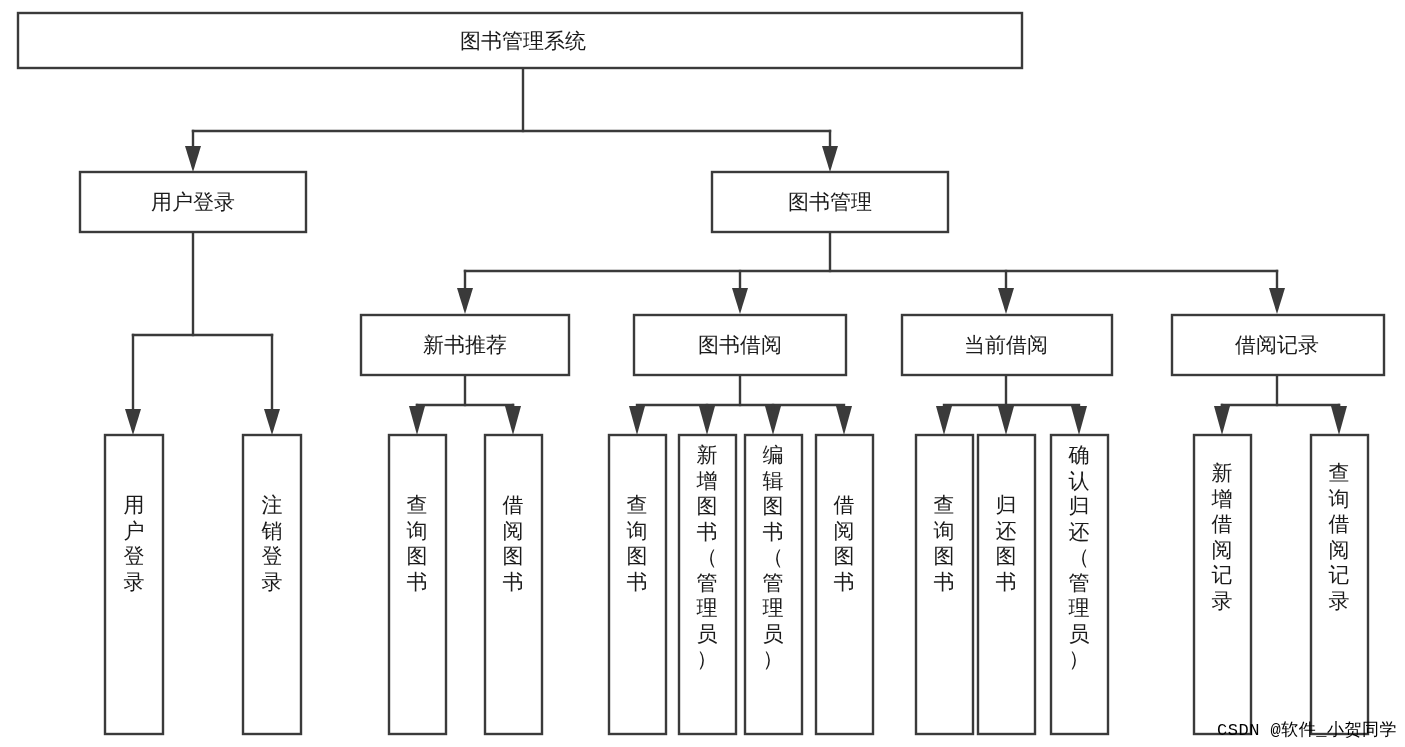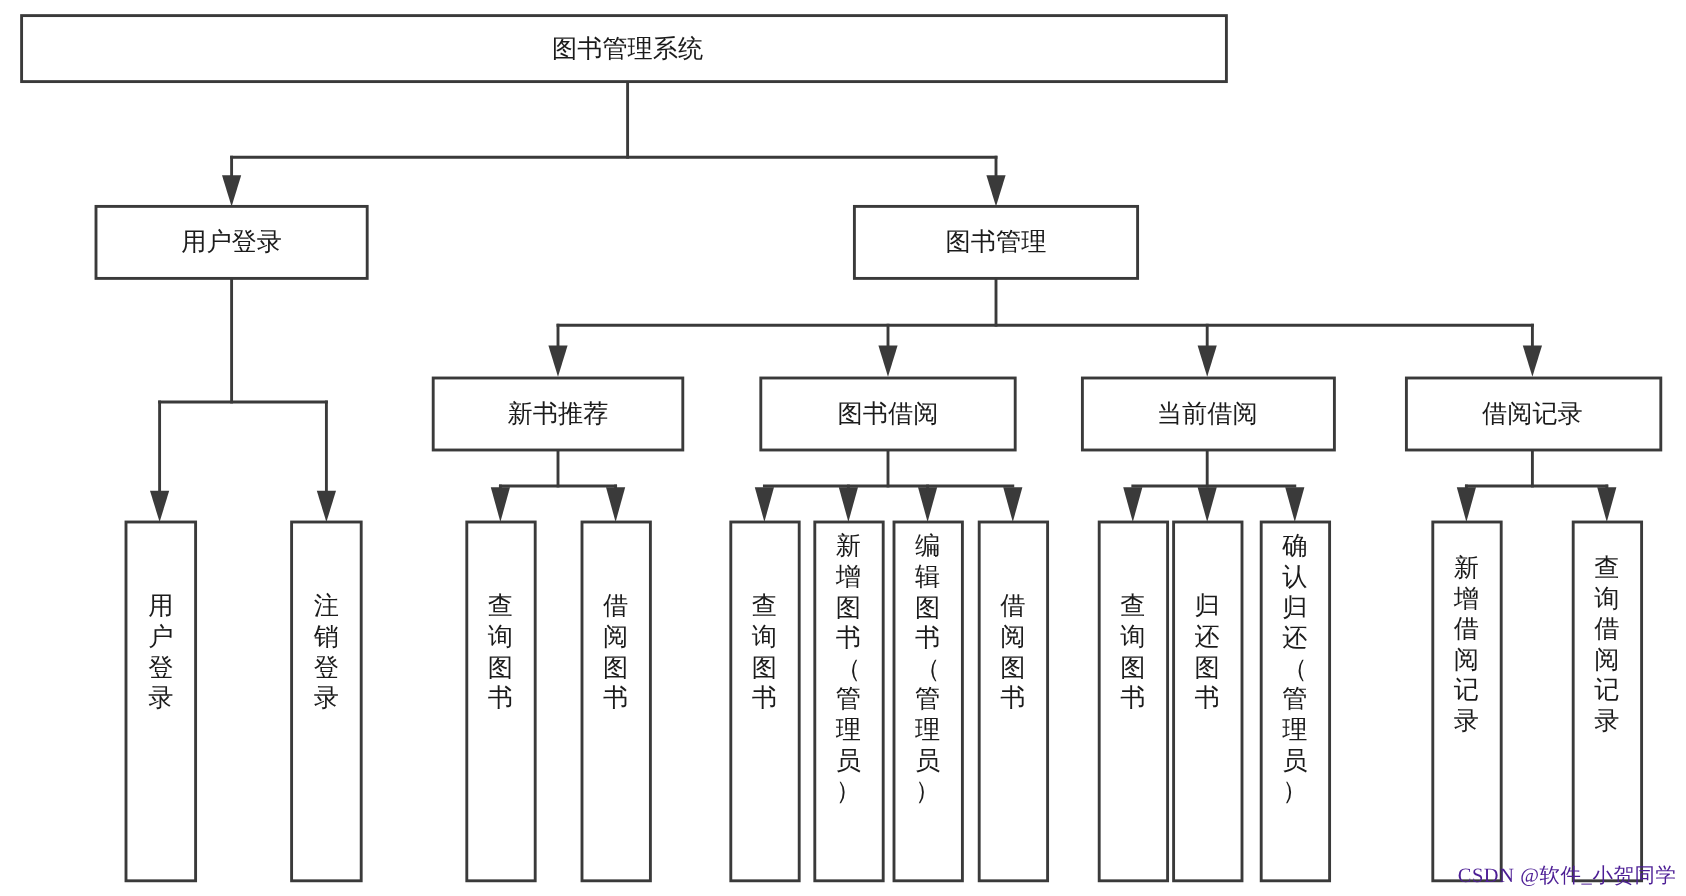--- a/index.html
+++ b/index.html
@@ -44,23 +44,23 @@
   .node-label-v {
     font-family: "Liberation Sans", "DejaVu Sans", sans-serif;
     font-size: 21px;
     fill: #1b1b1b;
     text-anchor: middle;
   }
   .watermark {
     position: absolute;
     right: 8px;
     bottom: 6px;
-    font-family: Liberation Serif, serif;
+    font-family: Liberation Mono, monospace;
     font-size: 17px;
-    color: #4c1d95;
+    color: #000000;
     letter-spacing: 0.5px;
     white-space: nowrap;
     user-select: none;
   }
 </style>
 </head>
 <body>
 
 <svg id="diagram" viewBox="0 0 1405 747" xmlns="http://www.w3.org/2000/svg">
 

